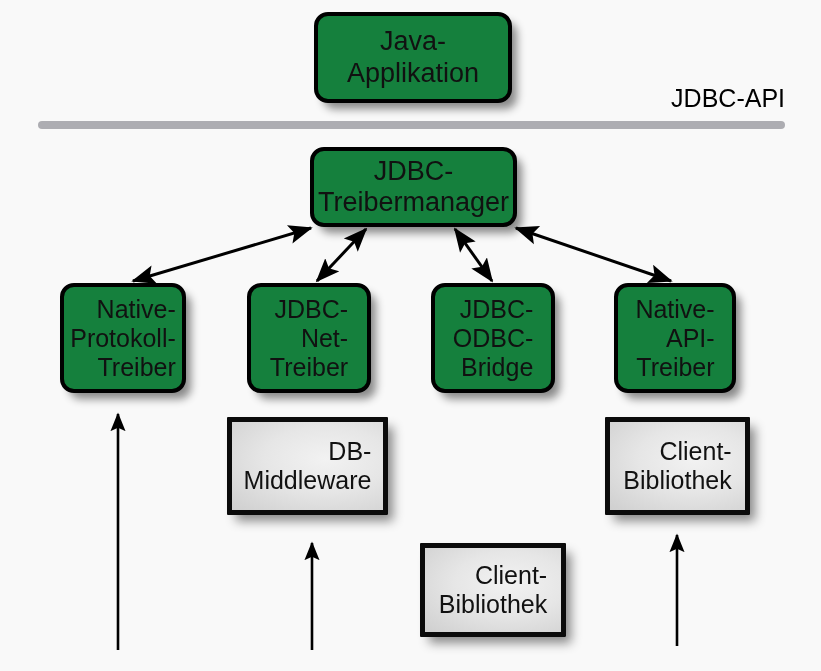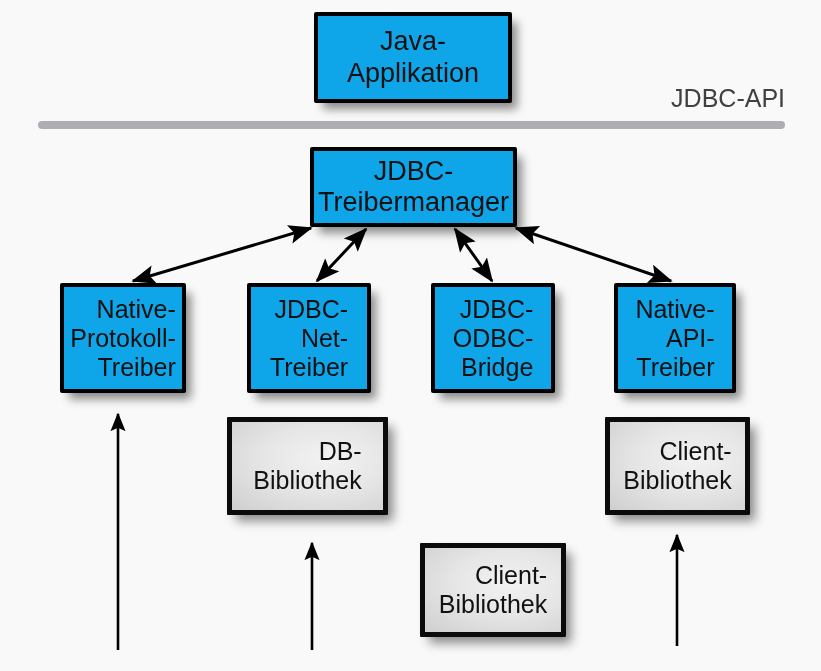--- a/index.html
+++ b/index.html
@@ -14,23 +14,23 @@
     height: 671px;
     background: #f9f9f9;
     overflow: hidden;
     font-family: "Liberation Sans", "DejaVu Sans", sans-serif;
   }
 
   
   .node {
     position: absolute;
     box-sizing: border-box;
-    background: #0ea5e9;
+    background: #15803d;
     border: 4px solid #000000;
-    border-radius: 2px;
+    border-radius: 14px;
     display: flex;
     align-items: center;
     justify-content: center;
     text-align: center;
     color: #111111;
     line-height: 1.16;
     box-shadow: 7px 8px 9px -2px rgba(0,0,0,0.45);
     z-index: 5;
   }
   .node .lbl {
@@ -63,21 +63,21 @@
 
   
   #api-bar {
     position: absolute;
     background: #adadb2;
     border-radius: 4px;
     z-index: 2;
   }
   #api-label {
     position: absolute;
-    color: #404040;
+    color: #000000;
     white-space: nowrap;
     z-index: 3;
     margin-left: 24px;
   }
 
   
   #arrows {
     position: absolute;
     left: 0; top: 0;
     width: 821px; height: 671px;
@@ -126,21 +126,21 @@
   </div>
 
   <div class="node t-med" style="left:614px; top:283px; width:122px; height:110px;">
     <span class="lbl">Native-
 API-
 Treiber</span>
   </div>
 
   <div class="gbox t-med" style="left:227px; top:417px; width:161px; height:98px;">
     <span class="lbl">DB-
-Bibliothek</span>
+Middleware</span>
   </div>
 
 
   <div class="gbox t-med" style="left:605px; top:417px; width:145px; height:98px;">
     <span class="lbl">Client-
 Bibliothek</span>
   </div>
 
   <div class="gbox t-med" style="left:420px; top:543px; width:146px; height:94px;">
     <span class="lbl">Client-

